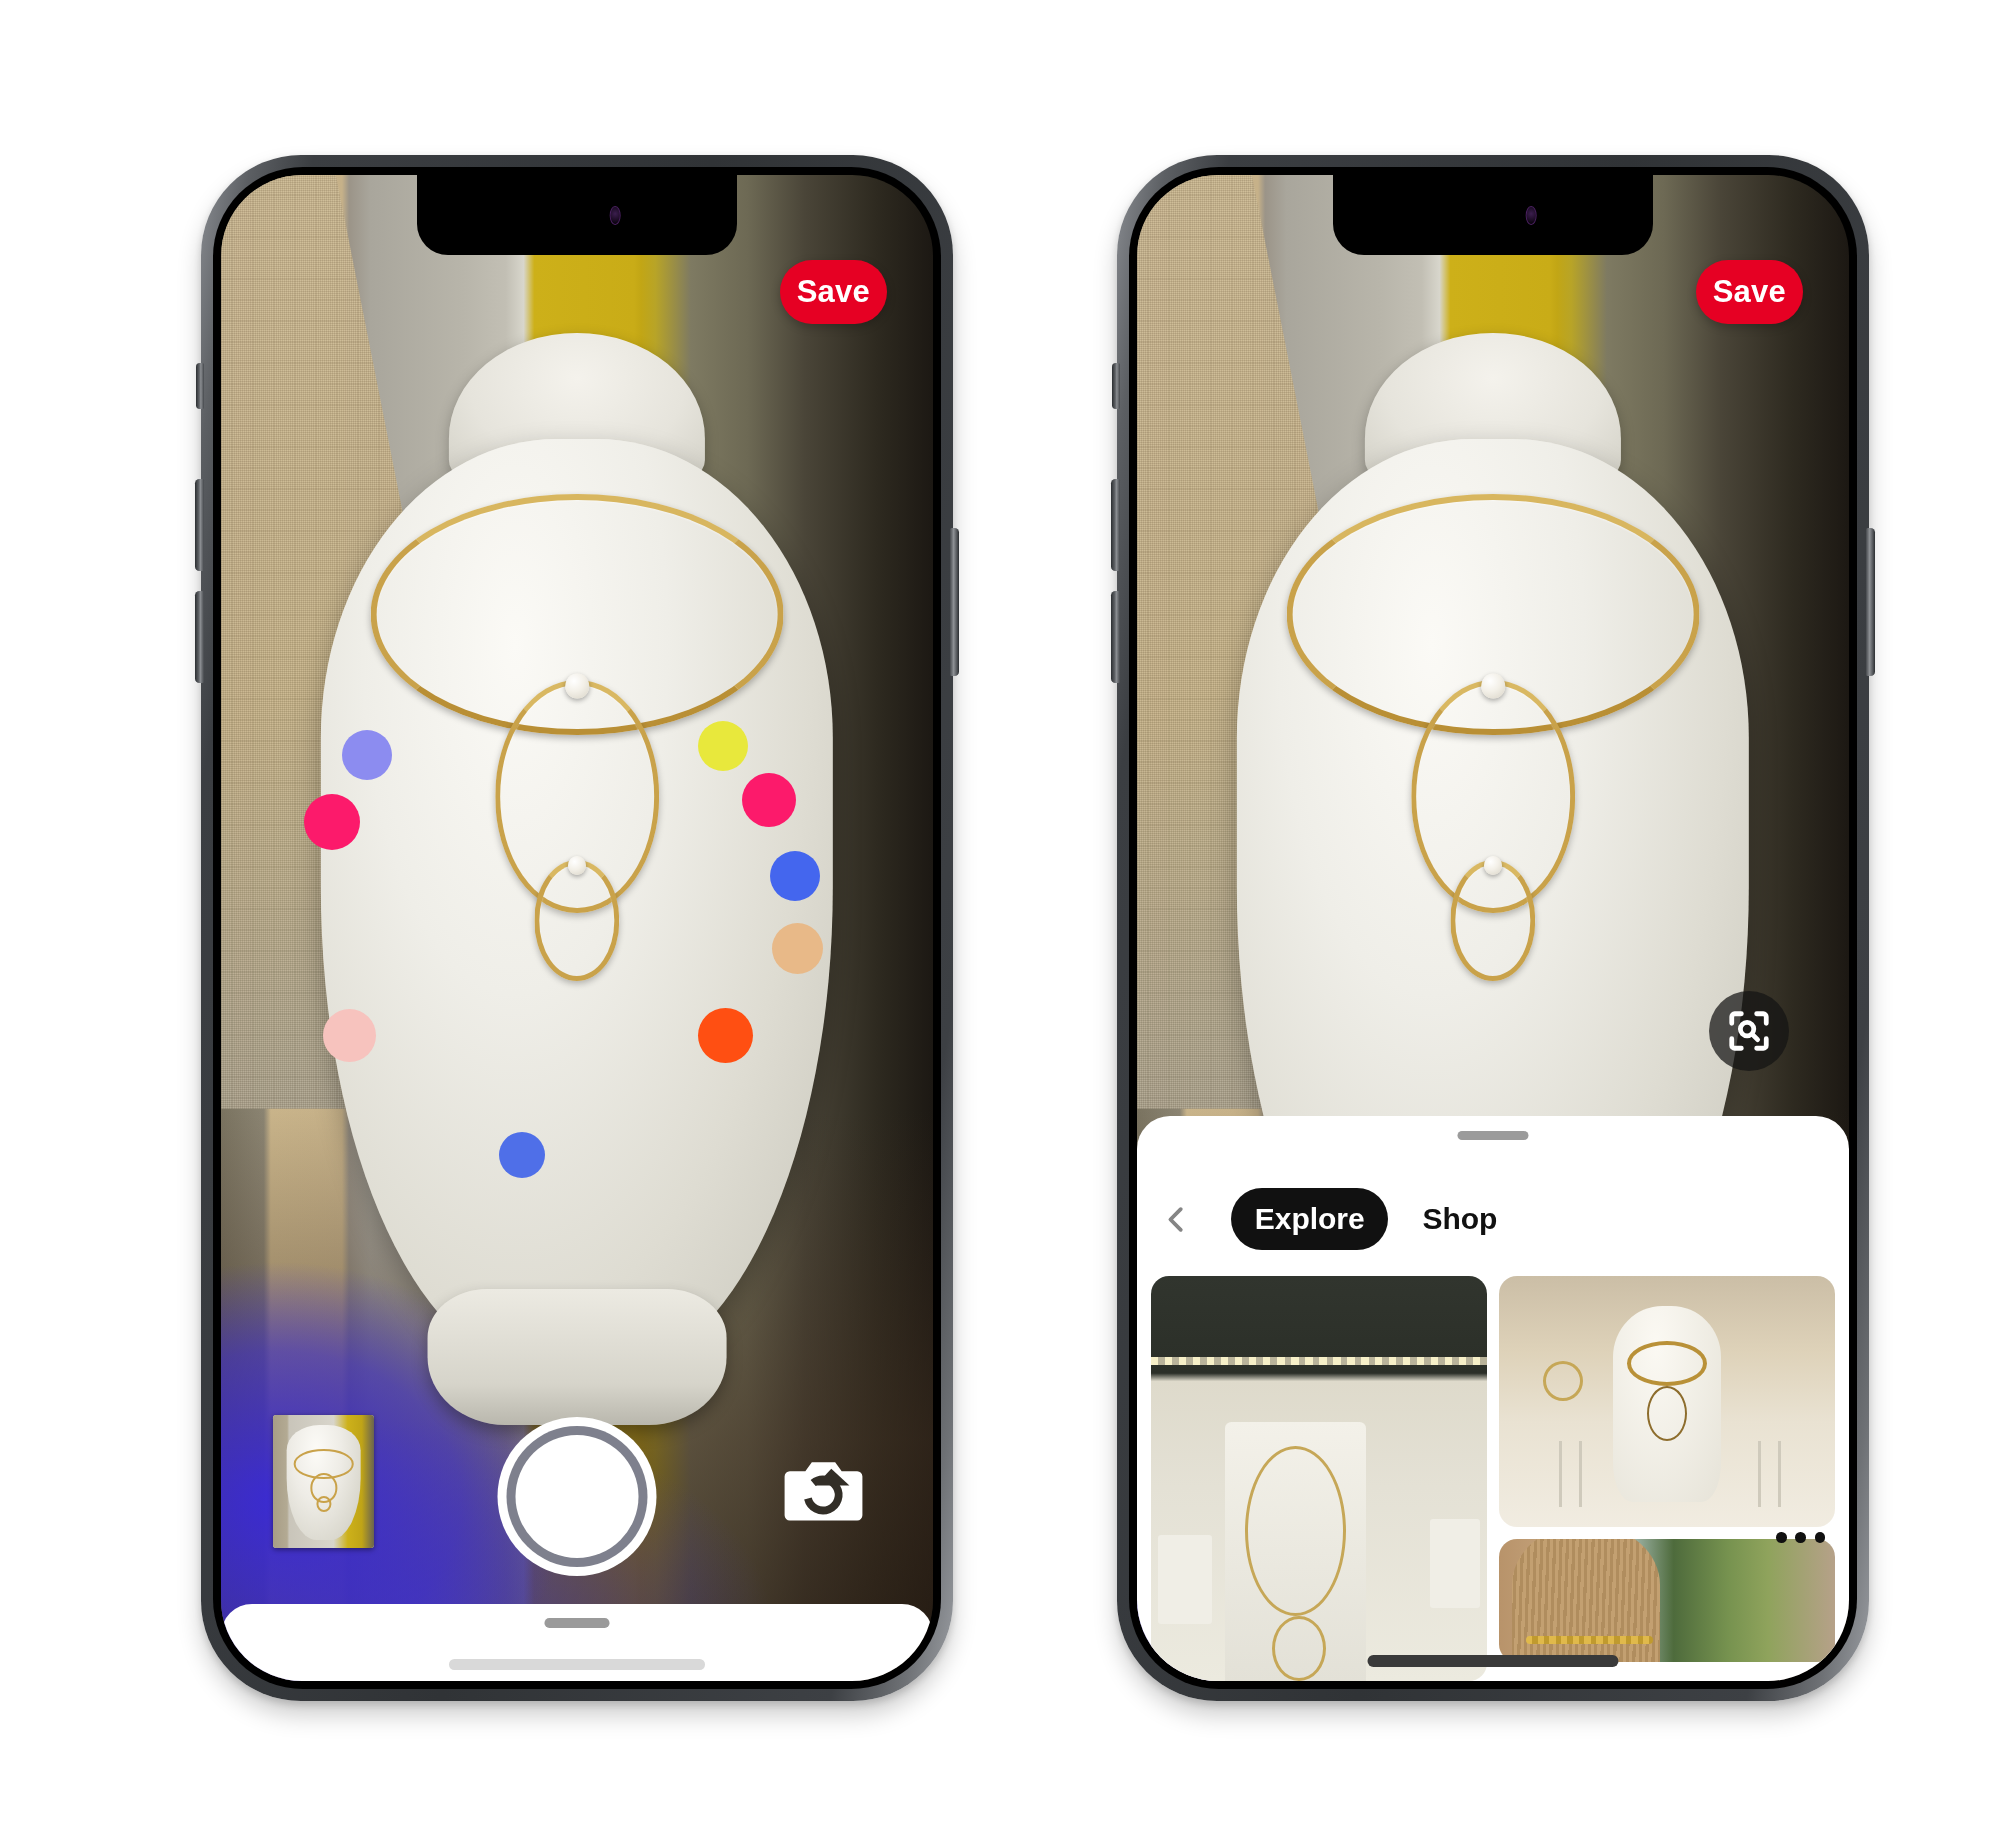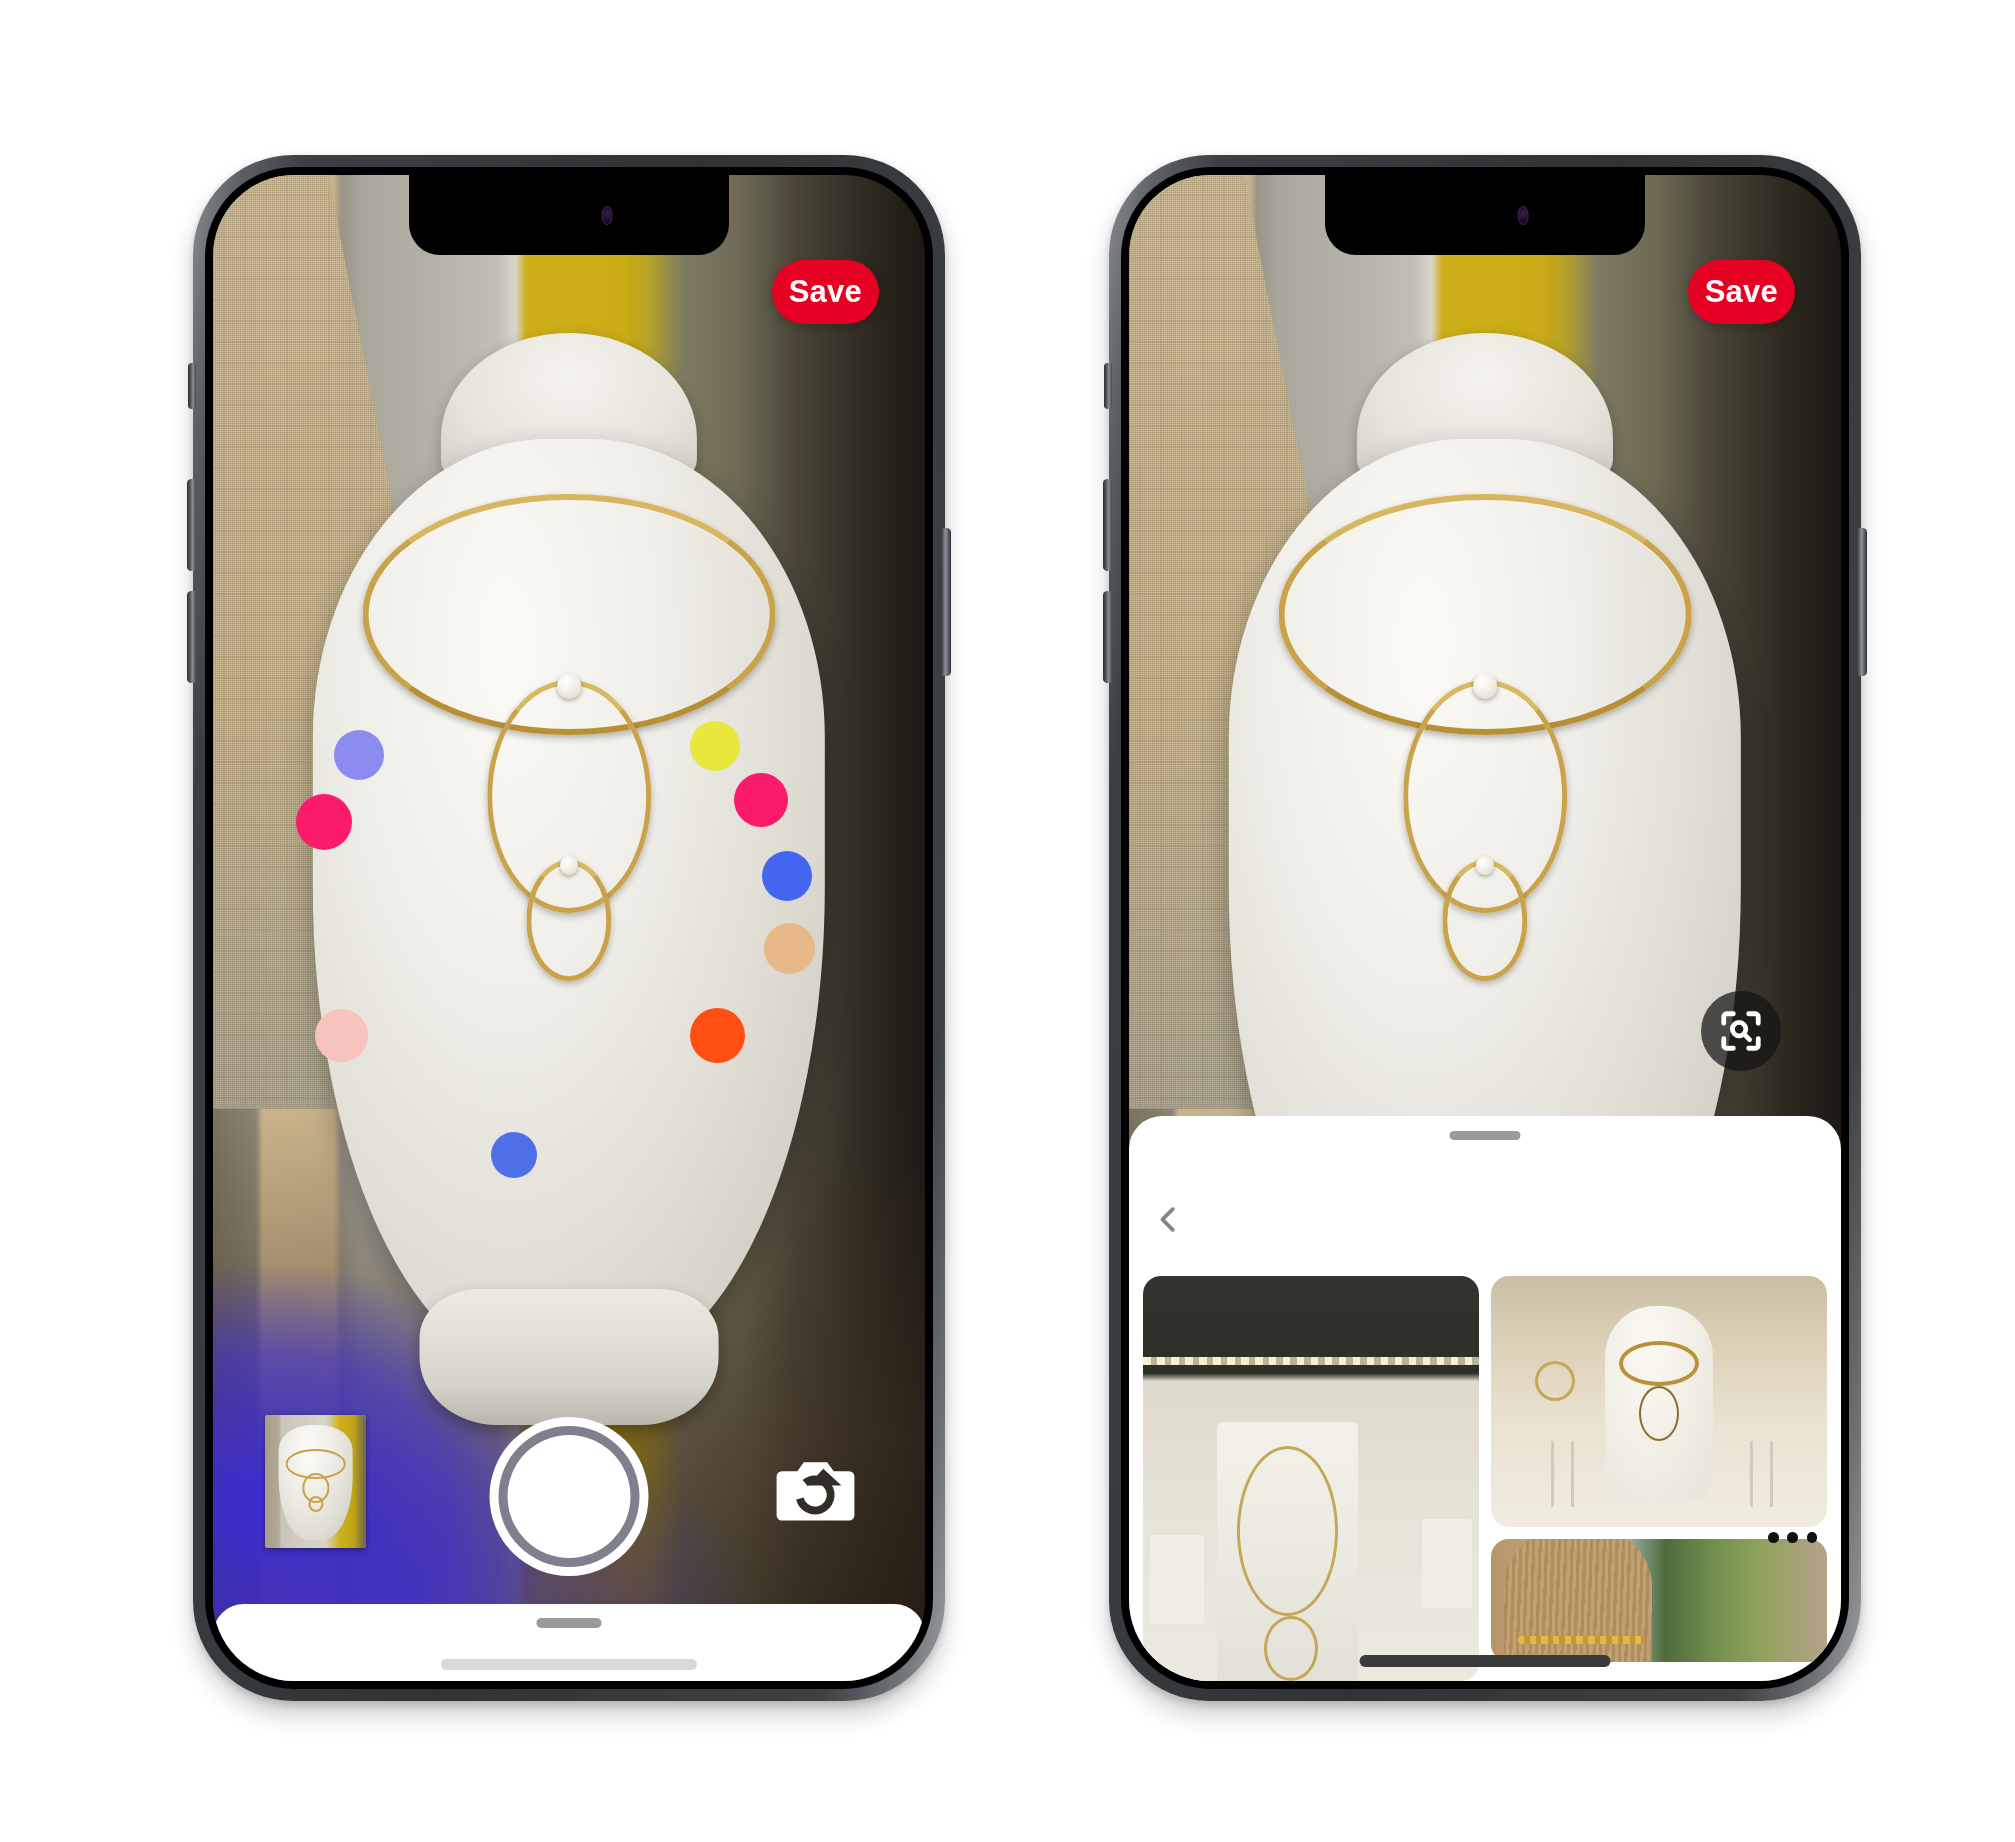--- a/index.html
+++ b/index.html
@@ -12,20 +12,21 @@
   .stage { position: relative; width: 2015px; height: 1842px; background: #fff; }
 
   
   .phone {
     position: absolute;
     width: 752px; height: 1546px;
     border-radius: 100px;
     background: linear-gradient(100deg,#8d9095 0%,#5c5f63 5%,#3b3e42 11%,#303336 50%,#3d4044 88%,#6e7175 95%,#9ea1a6 100%);
     padding: 11.7px;
     box-shadow: 0 14px 24.5px rgba(0,0,0,.20), 0 3.2px 7.5px rgba(0,0,0,.14);
+    margin-left: 8px;
   }
   #phone-left  { left: 193px;  top: 155px; }
   #phone-right { left: 1109px; top: 155px; }
 
   .bezel {
     position: absolute; inset: 11.7px;
     border-radius: 90px;
     background: #000;
     overflow: hidden;
   }
@@ -405,20 +406,24 @@
           </svg>
         </div>
 
         <div class="sheet">
           <div class="sheet-grabber"></div>
 
           <div class="sheet-nav">
             <svg class="back-chevron" viewBox="0 0 24 24">
               <path d="M15.5 3.5 7 12l8.5 8.5" fill="none" stroke="#858585" stroke-width="3.2" stroke-linecap="round" stroke-linejoin="round"></path>
             </svg>
+            <div class="tabs">
+              <div class="tab active">Explore</div>
+              <div class="tab">Shop</div>
+            </div>
           </div>
 
           <div class="grid">
             <div class="gcol">
               <div class="card pin-a">
                 <div class="lightstrip"></div>
                 <div class="side1"></div>
                 <div class="side2"></div>
                 <div class="stand"></div>
                 <div class="ring1"></div>

